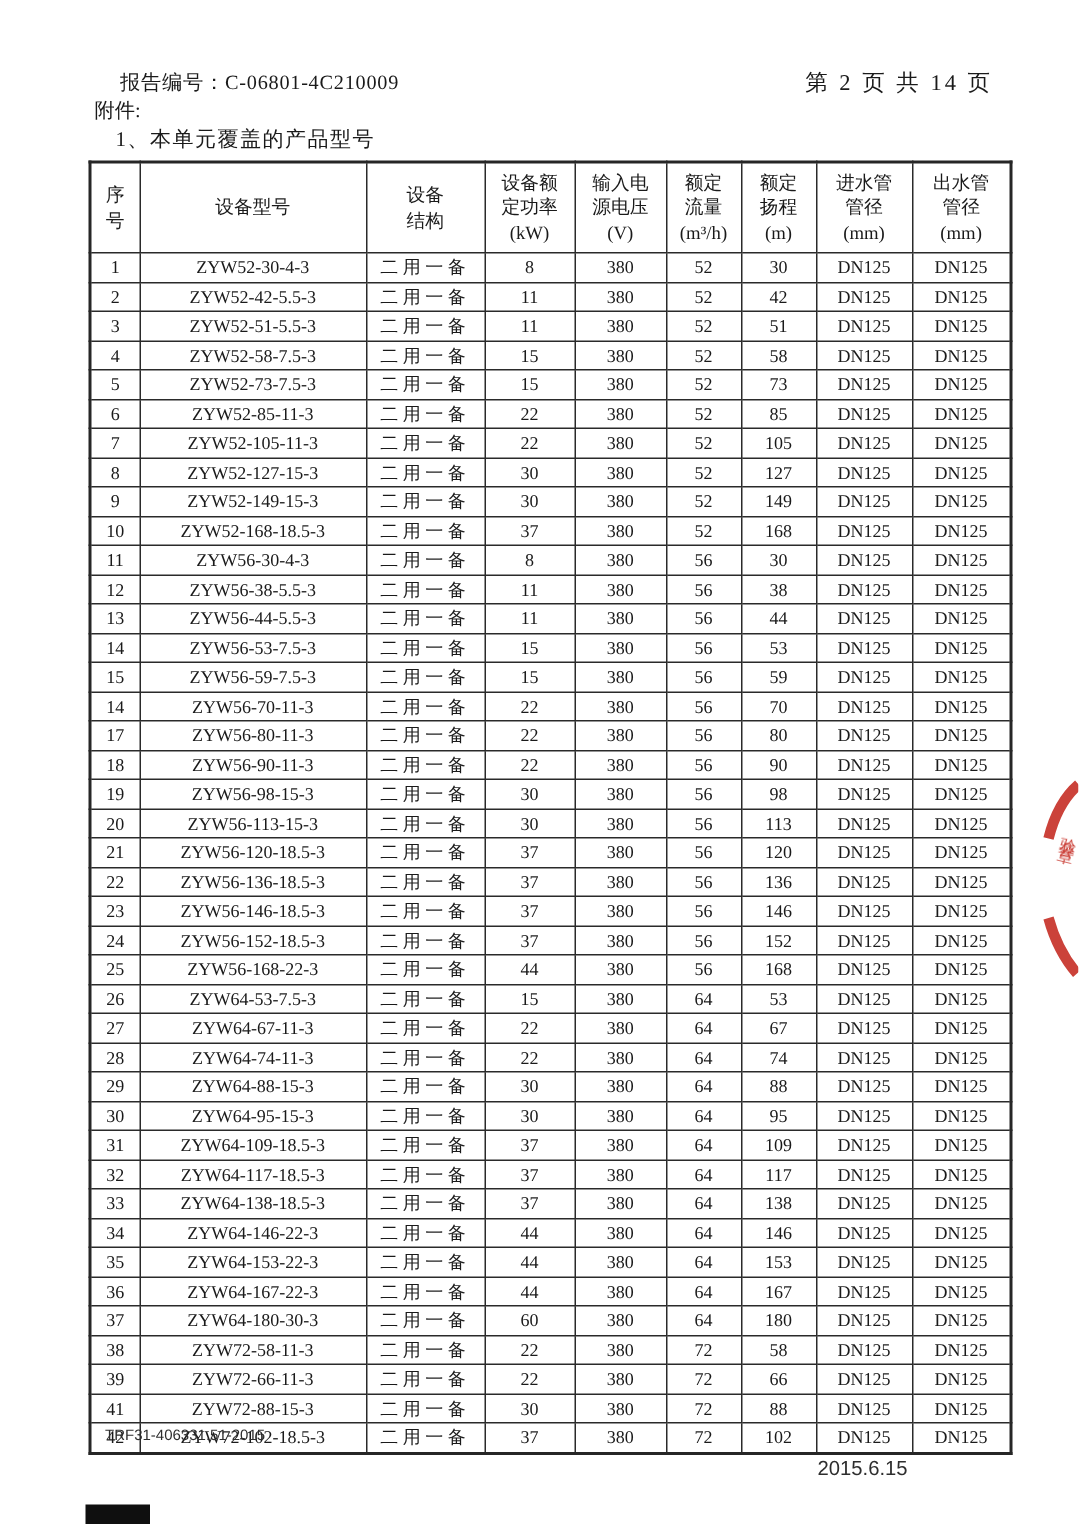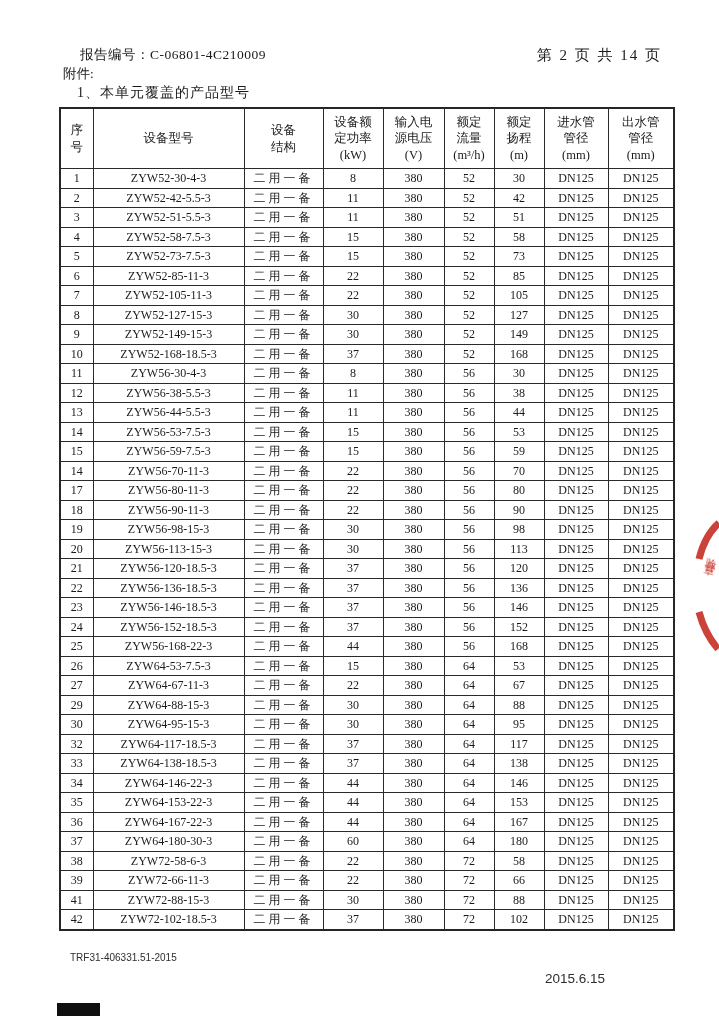--- a/index.html
+++ b/index.html
@@ -362,20 +362,31 @@
         <td>ZYW64-67-11-3</td>
         <td class="struct">二用一备</td>
         <td>22</td>
         <td>380</td>
         <td>64</td>
         <td>67</td>
         <td>DN125</td>
         <td>DN125</td>
       </tr>
       <tr>
+        <td>28</td>
+        <td>ZYW64-74-11-3</td>
+        <td class="struct">二用一备</td>
+        <td>22</td>
+        <td>380</td>
+        <td>64</td>
+        <td>74</td>
+        <td>DN125</td>
+        <td>DN125</td>
+      </tr>
+      <tr>
         <td>29</td>
         <td>ZYW64-88-15-3</td>
         <td class="struct">二用一备</td>
         <td>30</td>
         <td>380</td>
         <td>64</td>
         <td>88</td>
         <td>DN125</td>
         <td>DN125</td>
       </tr>
@@ -384,20 +395,31 @@
         <td>ZYW64-95-15-3</td>
         <td class="struct">二用一备</td>
         <td>30</td>
         <td>380</td>
         <td>64</td>
         <td>95</td>
         <td>DN125</td>
         <td>DN125</td>
       </tr>
       <tr>
+        <td>31</td>
+        <td>ZYW64-109-18.5-3</td>
+        <td class="struct">二用一备</td>
+        <td>37</td>
+        <td>380</td>
+        <td>64</td>
+        <td>109</td>
+        <td>DN125</td>
+        <td>DN125</td>
+      </tr>
+      <tr>
         <td>32</td>
         <td>ZYW64-117-18.5-3</td>
         <td class="struct">二用一备</td>
         <td>37</td>
         <td>380</td>
         <td>64</td>
         <td>117</td>
         <td>DN125</td>
         <td>DN125</td>
       </tr>
@@ -451,21 +473,21 @@
         <td class="struct">二用一备</td>
         <td>60</td>
         <td>380</td>
         <td>64</td>
         <td>180</td>
         <td>DN125</td>
         <td>DN125</td>
       </tr>
       <tr>
         <td>38</td>
-        <td>ZYW72-58-6-3</td>
+        <td>ZYW72-58-11-3</td>
         <td class="struct">二用一备</td>
         <td>22</td>
         <td>380</td>
         <td>72</td>
         <td>58</td>
         <td>DN125</td>
         <td>DN125</td>
       </tr>
       <tr>
         <td>39</td>

